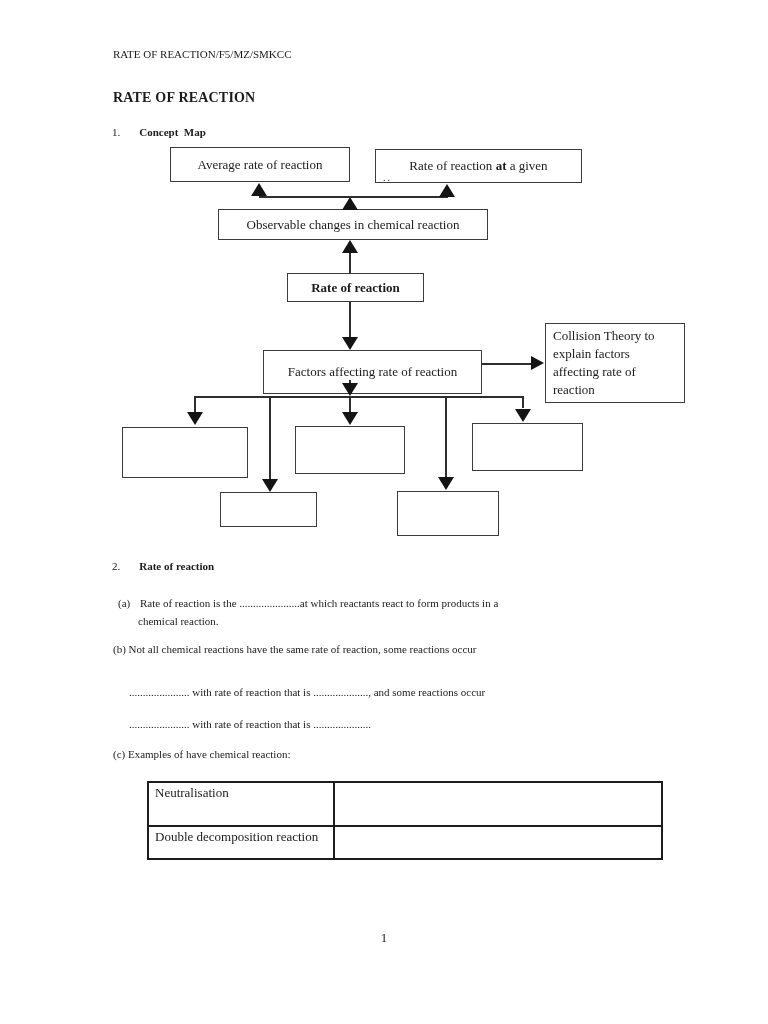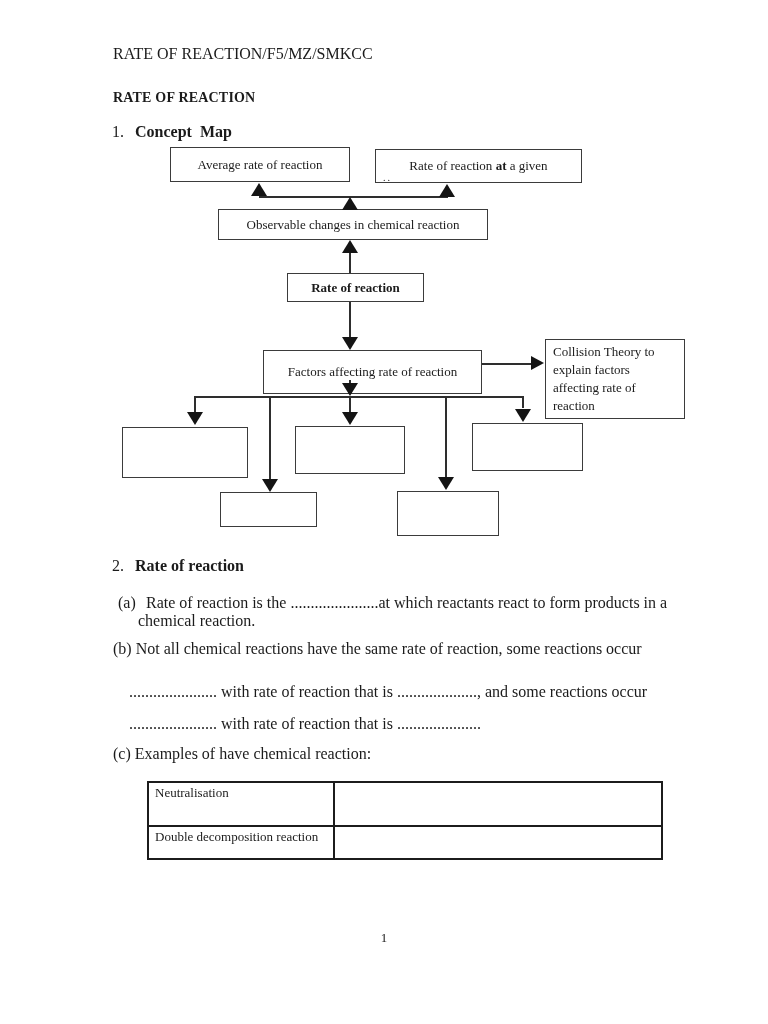--- a/index.html
+++ b/index.html
@@ -1,35 +1,35 @@
 <!DOCTYPE html>
 <html><head>
 <meta charset="utf-8">
 <style>
   * { margin:0; padding:0; box-sizing:border-box; }
   html,body { background:#ffffff; }
   .page {
     position:relative; width:768px; height:1024px; background:#ffffff;
     font-family:"Liberation Serif","DejaVu Serif",serif; color:#1b1b1b; overflow:hidden;
   }
-  .txt { position:absolute; font-size:16px; line-height:16px; white-space:pre; }
+  .txt { position:absolute; font-size:11px; line-height:16px; white-space:pre; }
   .b { font-weight:bold; }
   .doc-title { font-size:14px; font-weight:bold; letter-spacing:0.2px; }
   .sec-num { font-weight:normal; }
-  .sec-title { font-weight:bold; margin-left:11px; }
+  .sec-title { font-weight:bold; margin-left:19px; }
   
   .cmap { position:absolute; left:0; top:0; width:768px; height:1024px; }
   .cbox {
     position:absolute; border:1.5px solid #3b3b3b; background:#fff;
     display:flex; align-items:center; justify-content:center;
     font-size:13px; line-height:16px; 
   }
   .cbox.multiline {
     align-items:flex-start; justify-content:flex-start; text-align:left;
-    padding:3px 7px; line-height:18px;margin-top:16px;
+    padding:3px 7px; line-height:18px;
   }
   .ln { position:absolute; background:#2e2e2e; }
   .tri { position:absolute; width:0; height:0; }
   .tu { border-left:8px solid transparent; border-right:8px solid transparent; border-bottom:13px solid #141414; }
   .td { border-left:8px solid transparent; border-right:8px solid transparent; border-top:13px solid #141414; }
   .tr { border-top:7px solid transparent; border-bottom:7px solid transparent; border-left:13px solid #141414; }
   .clip { position:absolute; left:7px; bottom:1px; font-size:10px; line-height:5px; height:6px; overflow:hidden; letter-spacing:2px; }
   
   .dtable { position:absolute; border-collapse:collapse; table-layout:fixed; font-size:13px; background:#fff; }
   .dtable th, .dtable td { border:2px solid #1c1c1c; padding:2px 6px; vertical-align:top; line-height:16px; }
@@ -101,21 +101,21 @@
     <div class="tri td" style="left:187px;top:412px"></div>
     <div class="tri td" style="left:262px;top:479px"></div>
     <div class="tri td" style="left:342px;top:412px"></div>
     <div class="tri td" style="left:438px;top:477px"></div>
     <div class="tri td" style="left:515px;top:409px"></div>
   </div>
 
   <div class="txt" style="left:112px;top:558px"><span class="sec-num">2.</span><span class="sec-title">Rate of reaction</span></div>
 
   <div class="txt" style="left:118px;top:595px">(a)</div>
-  <div class="txt" style="left:146px;top:595px">Rate of reaction is the ......................at which reactants react to form products in a</div>
+  <div class="txt" style="left:140px;top:595px">Rate of reaction is the ......................at which reactants react to form products in a</div>
   <div class="txt" style="left:138px;top:613px">chemical reaction.</div>
 
   <div class="txt" style="left:113px;top:641px">(b) Not all chemical reactions have the same rate of reaction, some reactions occur</div>
   <div class="txt" style="left:129px;top:684px">...................... with rate of reaction that is ...................., and some reactions occur</div>
   <div class="txt" style="left:129px;top:716px">...................... with rate of reaction that is .....................</div>
 
   <div class="txt" style="left:113px;top:746px">(c) Examples of have chemical reaction:</div>
 
   <table class="dtable" style="left:147px;top:781px">
     <colgroup>

